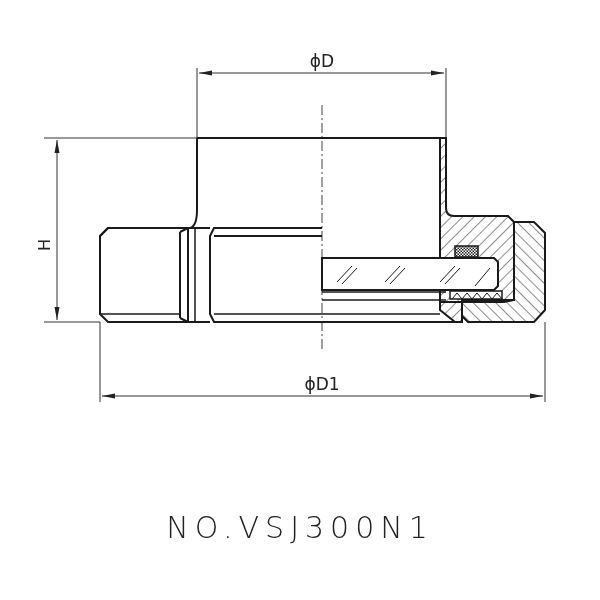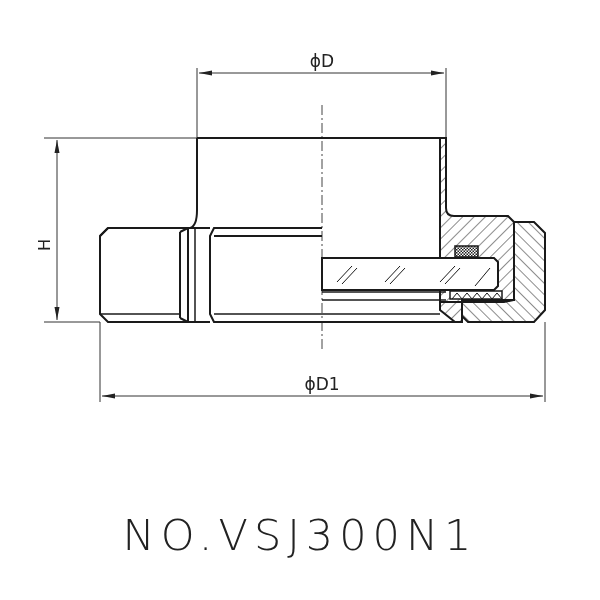--- a/index.html
+++ b/index.html
@@ -1,20 +1,20 @@
 <!DOCTYPE html>
 <html><head>
 <meta charset="utf-8">
 <style>
   html, body { margin: 0; padding: 0; background: #ffffff; }
   body { width: 600px; height: 600px; position: relative; overflow: hidden; font-family: "DejaVu Sans", sans-serif; }
   #drawing { position: absolute; left: 0; top: 0; width: 600px; height: 600px; }
   .lbl { font-family: "DejaVu Sans", sans-serif; fill: #222; }
   .model { position: absolute; left: 0; top: 510px; width: 600px; text-align: center;
-           font-family: "DejaVu Sans", sans-serif; font-size: 43px; font-weight: 200;
+           font-family: "DejaVu Sans", sans-serif; font-size: 30px; font-weight: 200;
            letter-spacing: 6px; color: #222; }
 </style>
 </head>
 <body>
 
 <svg id="drawing" viewBox="0 0 600 600" xmlns="http://www.w3.org/2000/svg">
   <defs>
     <pattern id="hatchR" patternUnits="userSpaceOnUse" width="8" height="8" patternTransform="rotate(45)">
       <line x1="0" y1="0" x2="0" y2="8" stroke="#1a1a1a" stroke-width="1"></line>
     </pattern>

